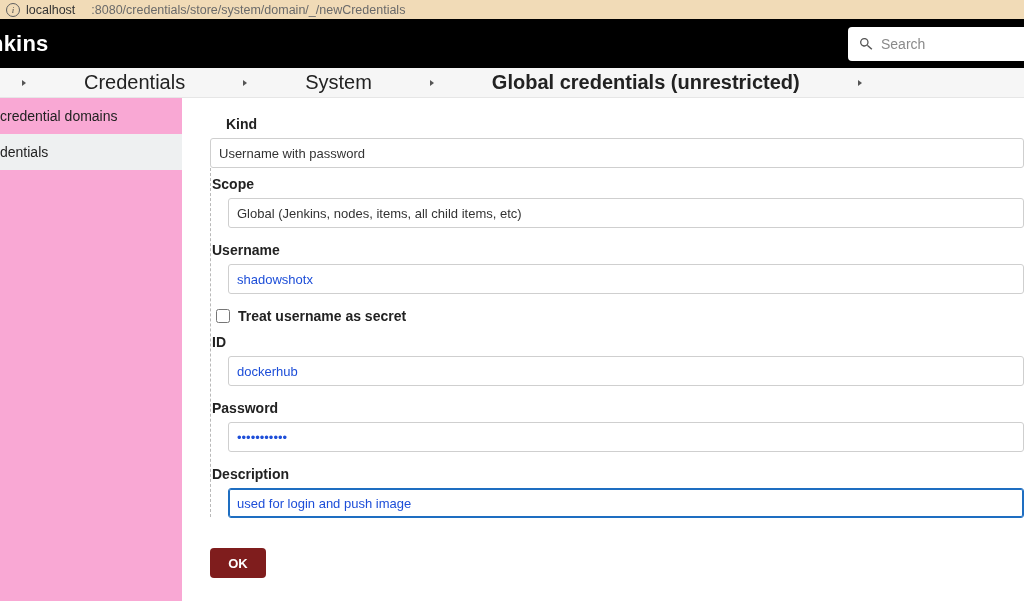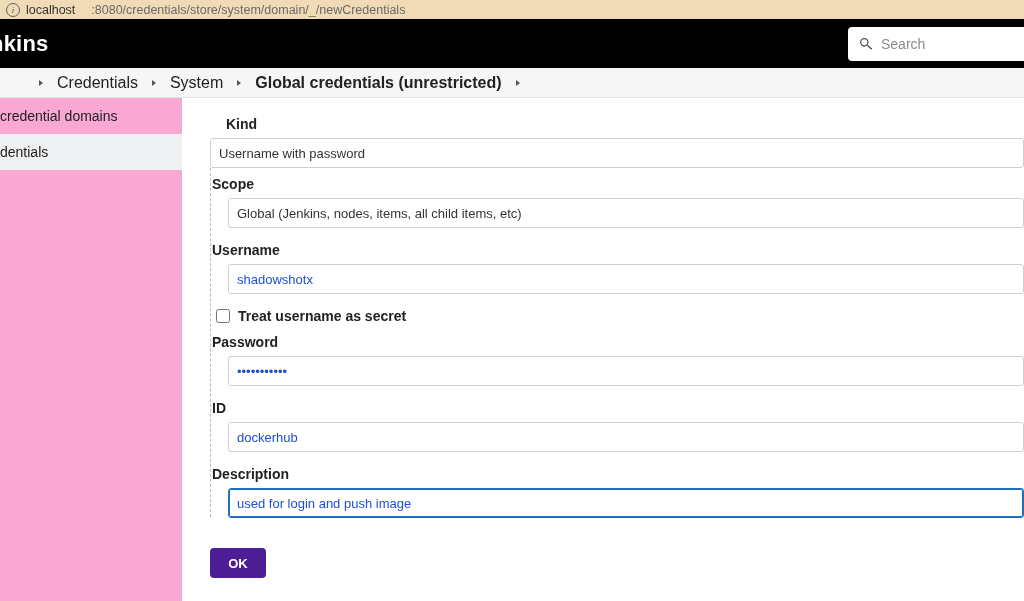--- a/index.html
+++ b/index.html
@@ -70,22 +70,23 @@
     width: 100%;
   }
   .search-wrap input::placeholder { color: #8a8a8a; }
 
   .breadcrumbs {
     height: 30px;
     background: #f6f6f6;
     border-bottom: 1px solid #e6e6e6;
     display: flex;
     align-items: center;
-    font-size: 16px;
-    padding-left: 31px;
+    font-size: 20px;
+    padding-left: 14px;
+    gap: 44px;
   }
   .breadcrumbs .crumb {
     color: #222;
     padding: 0 6px;
   }
   .breadcrumbs .crumb.current { font-weight: 700; }
   .breadcrumbs .sep {
     width: 0; height: 0;
     border-top: 3px solid transparent;
     border-bottom: 3px solid transparent;
@@ -158,21 +159,21 @@
     margin-left: 6px;
     display: flex;
     align-items: center;
     margin-top: 6px;
     margin-bottom: 10px;
   }
   .chk-row input[type=checkbox] { width: 14px; height: 14px; margin-right: 8px; }
   .chk-row span { font-size: 14px; font-weight: 600; color: #222; }
 
   .ok-btn {
-    background: #4c1d95;
+    background: #7f1d1d;
     color: #fff;
     border: none;
     border-radius: 4px;
     height: 30px;
     width: 56px;
     font-size: 13px;
     font-weight: 600;
     margin-top: 16px;
     cursor: pointer;
   }
@@ -241,34 +242,34 @@
         <input type="text" value="shadowshotx" style="">
       </div>
     </div>
 
     <div class="chk-row">
       <input type="checkbox" style="">
       <span>Treat username as secret</span>
     </div>
 
     <div class="group">
+      <div class="label">ID</div>
+      <div class="tinput inner">
+        <input type="text" value="dockerhub" style="">
+      </div>
+    </div>
+
+    <div class="group">
       <div class="label">Password</div>
       <div class="tinput inner">
         <input type="text" value="•••••••••••" style="">
       </div>
     </div>
 
     <div class="group">
-      <div class="label">ID</div>
-      <div class="tinput inner">
-        <input type="text" value="dockerhub" style="">
-      </div>
-    </div>
-
-    <div class="group">
       <div class="label">Description</div>
       <div class="tinput inner focused">
         <input type="text" value="used for login and push image" style="">
       </div>
     </div>
 
     <button class="ok-btn">OK</button>
   </div>
 </div>
 

